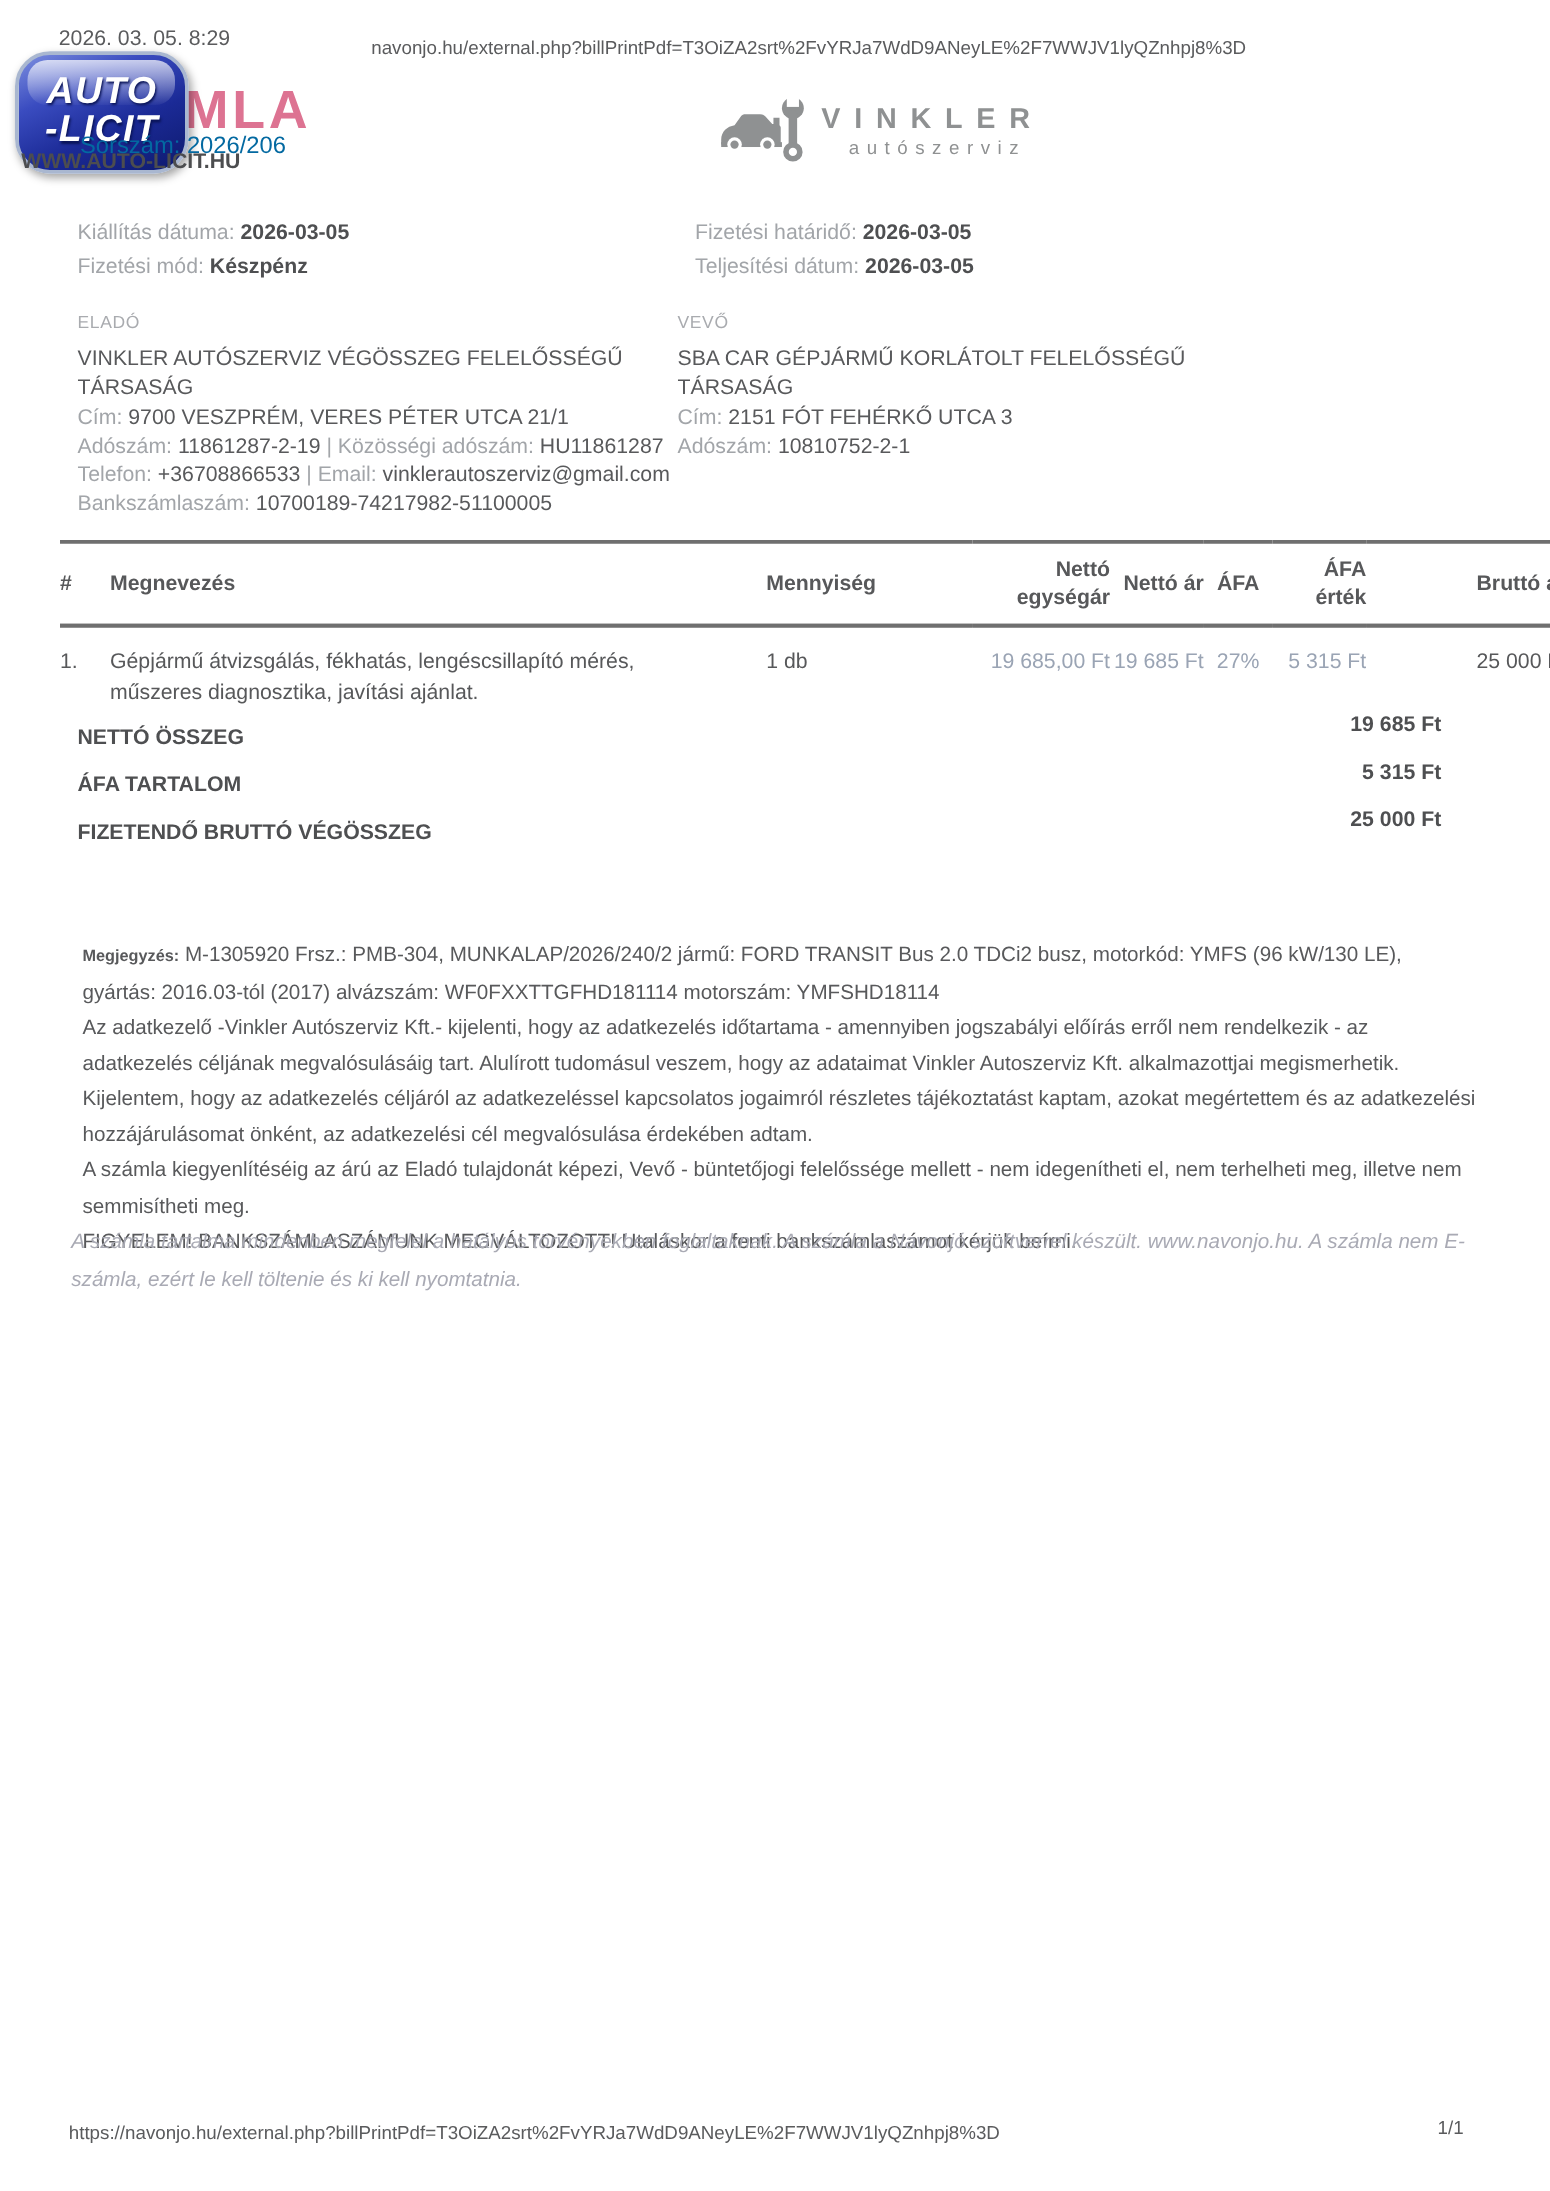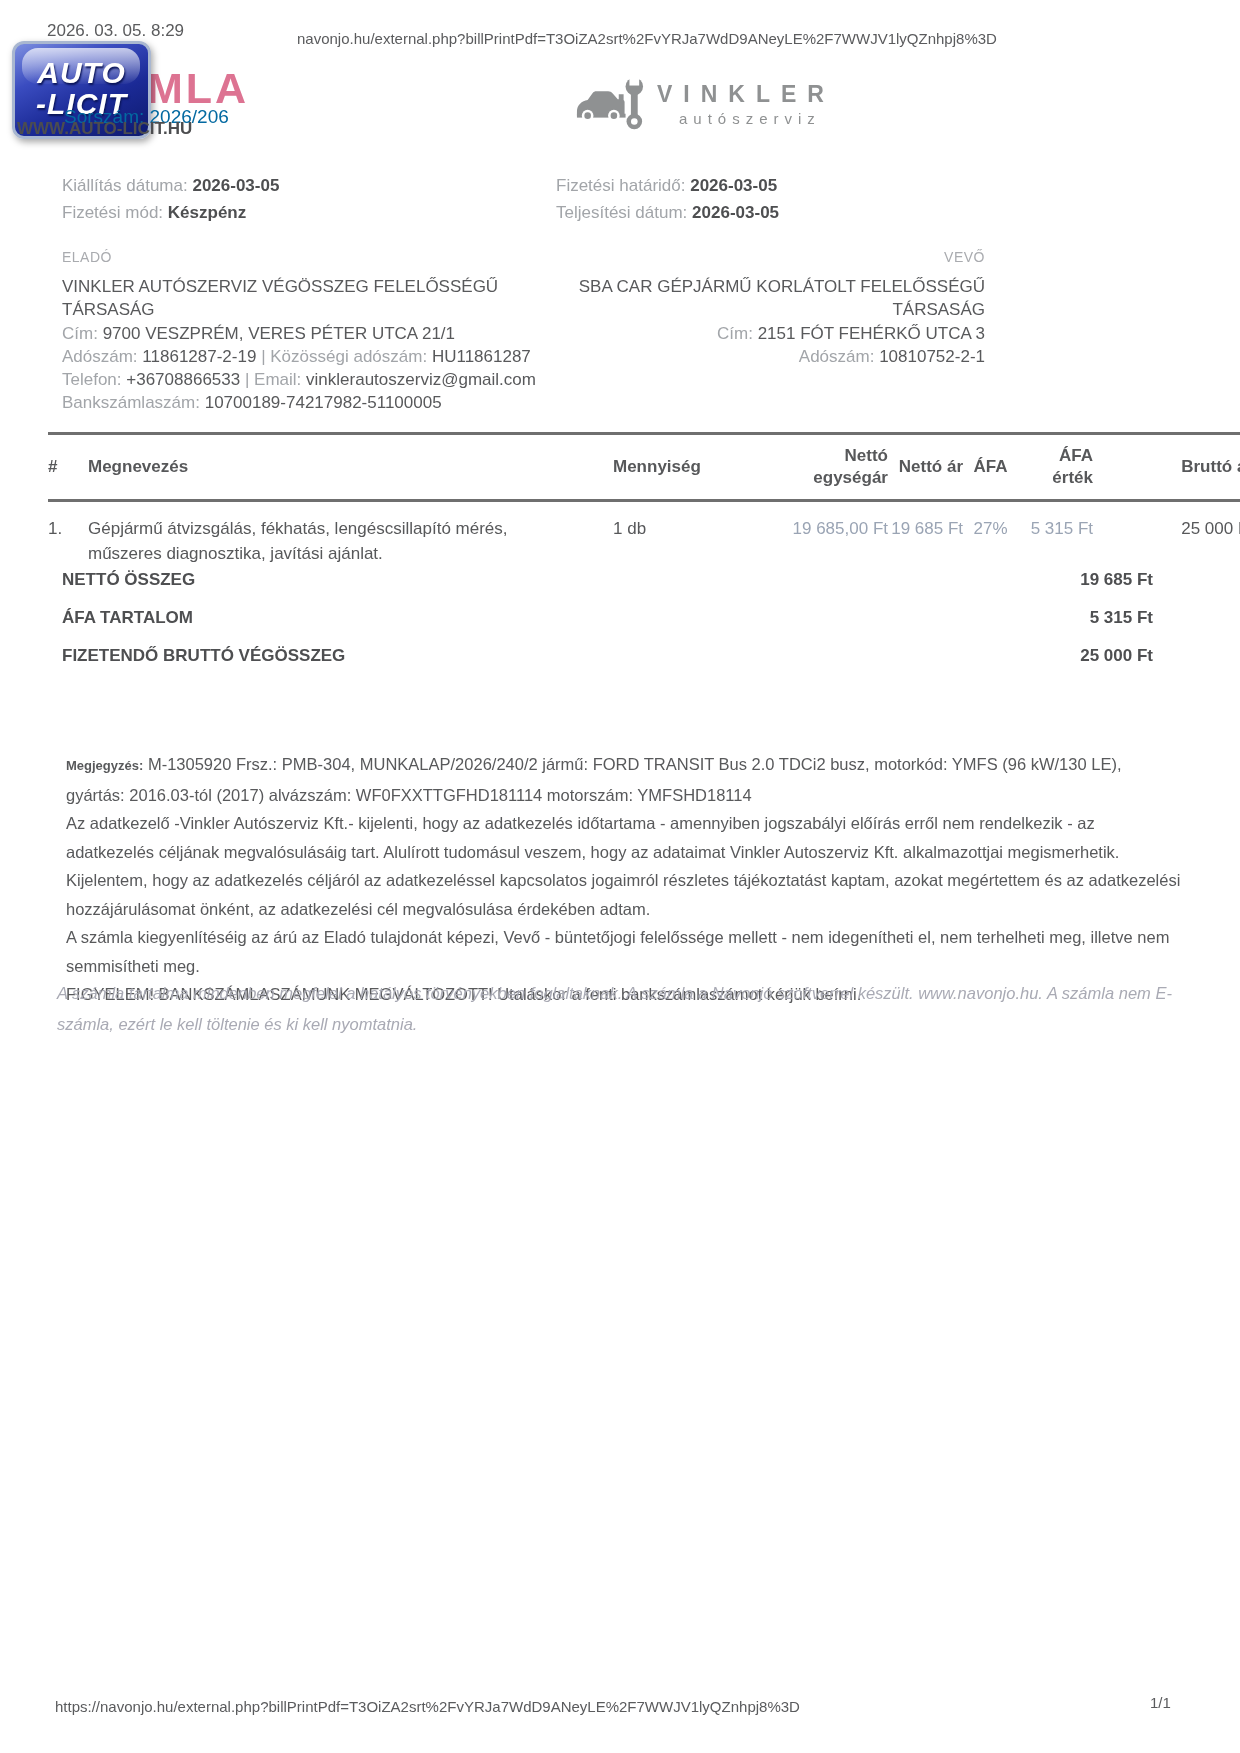--- a/index.html
+++ b/index.html
@@ -5,21 +5,21 @@
   html,body{margin:0;padding:0;background:#e8e8e8;}
   .page{
     position:relative;width:1240px;height:1753px;margin:0 auto;background:#ffffff;
     font-family:"Liberation Sans","DejaVu Sans",sans-serif;color:#58595b;overflow:hidden;
   }
   
   .timestamp{position:absolute;left:47px;top:21px;font-size:17px;color:#5a5b5d;z-index:4;}
   .top-url{position:absolute;left:297px;top:30px;font-size:15px;color:#5a5b5d;z-index:1;}
 
   .auto-licit-logo{
-    position:absolute;left:12px;top:41px;width:133px;height:92px;border-radius:12px;z-index:3;
+    position:absolute;left:12px;top:41px;width:133px;height:92px;border-radius:28px;z-index:3;
     background:linear-gradient(155deg,#7d8fe0 0%,#3a4cc0 30%,#1b2a96 62%,#0e1a6e 100%);
     border:3px solid #a9b7d0;box-shadow:2px 3px 7px rgba(0,0,0,0.35);
   }
   .auto-licit-logo::before{
     content:"";position:absolute;left:7px;top:4px;width:118px;height:36px;border-radius:16px;
     background:linear-gradient(rgba(255,255,255,0.72),rgba(255,255,255,0.04));
   }
   .auto-licit-text{
     position:relative;text-align:center;padding-top:13px;font-style:italic;font-weight:900;
     font-size:30px;line-height:31px;color:#ffffff;letter-spacing:1px;
@@ -38,21 +38,21 @@
   
   .dates{position:absolute;top:172px;left:0;width:100%;font-size:17px;line-height:27px;}
   .dates-left{position:absolute;left:62px;}
   .dates-right{position:absolute;left:556px;}
   .lbl{color:#a2a5a9;}
   .val{color:#4e4f51;font-weight:bold;}
 
   
   .parties{position:absolute;top:246px;left:0;width:100%;font-size:17px;line-height:23px;}
   .seller{position:absolute;left:62px;width:520px;}
-  .buyer{position:absolute;left:565px;width:420px;text-align:right;}
+  .buyer{position:absolute;left:542px;width:420px;}
   .section-label{font-size:14px;color:#a9abaf;letter-spacing:0.5px;margin-bottom:6px;}
   .party-name{color:#58595b;margin-bottom:1px;}
   .party-line{color:#58595b;}
 
   
   .items{position:absolute;left:48px;top:432px;width:1140px;border-collapse:collapse;table-layout:fixed;font-size:17px;}
   .items thead td{
     border-top:3px solid #6f6f6f;border-bottom:3px solid #6f6f6f;
     font-weight:bold;color:#57585a;padding:10px 0;vertical-align:middle;line-height:22px;
   }
@@ -64,21 +64,21 @@
   .col-net{width:75px;text-align:right;}
   .col-vat{width:55px;text-align:center;}
   .col-vatval{width:75px;text-align:right;}
   .col-gross{width:160px;text-align:right;padding-right:35px !important;}
   .money-light{color:#9aa4b4;}
   .cell-dark{color:#57585a;}
 
   
   .totals{position:absolute;left:62px;top:570px;width:1091px;}
   .total-row{display:flex;justify-content:space-between;height:38px;align-items:flex-start;}
-  .total-label{font-weight:bold;font-size:17px;color:#4e4f51;}
+  .total-label{font-weight:bold;font-size:17px;color:#4e4f51;margin-top:10px;}
   .total-value{font-weight:bold;font-size:17px;color:#4e4f51;}
 
   
   .notes{position:absolute;left:66px;top:750px;width:1116px;font-size:16.5px;line-height:28.5px;color:#58595b;}
   .notes p{margin:0;}
   .notes-label{font-size:13px;font-weight:bold;color:#58595b;}
 
   .legal{position:absolute;left:57px;top:978px;width:1126px;font-size:16.5px;line-height:31px;
     font-style:italic;color:#a9aab4;}
 

